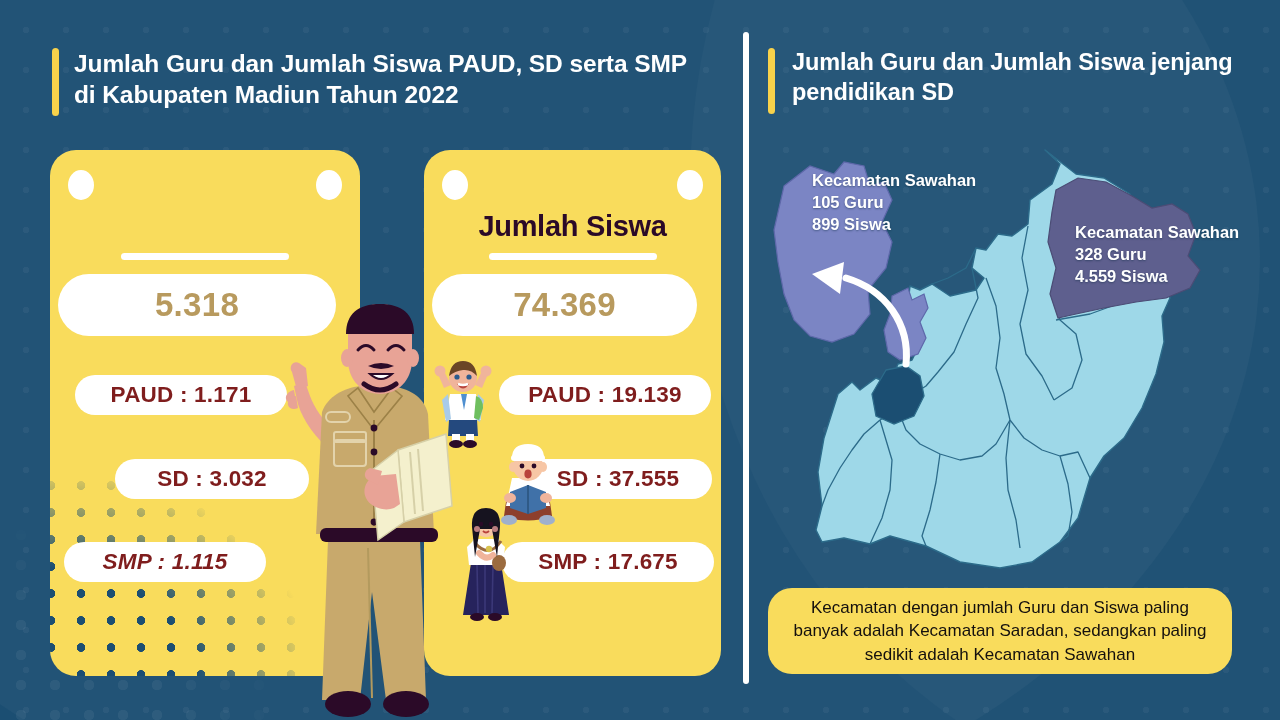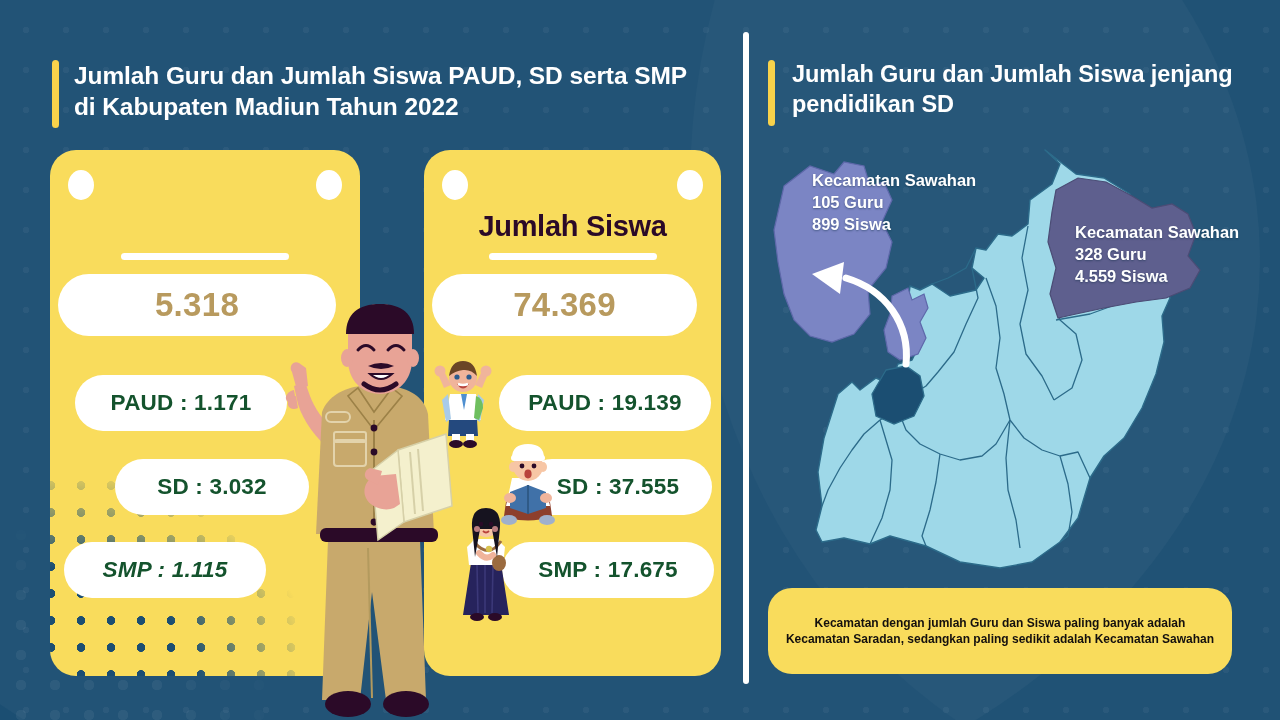--- a/index.html
+++ b/index.html
@@ -40,21 +40,21 @@
     position:absolute;left:-30px;bottom:-30px;width:330px;height:230px;
     background-image:radial-gradient(circle, rgba(255,255,255,0.055) 5px, transparent 5.4px);
     background-size:34px 30px;
     -webkit-mask-image:radial-gradient(ellipse at 8% 100%, #000 0%, #000 42%, transparent 72%);
     mask-image:radial-gradient(ellipse at 8% 100%, #000 0%, #000 42%, transparent 72%);
     pointer-events:none;
   }
 
   
   .title{
-    position:absolute;display:flex;align-items:flex-start;gap:15px;margin-top:12px;
+    position:absolute;display:flex;align-items:flex-start;gap:15px;
   }
   .title .bar{
     width:7px;border-radius:4px;background:#f8d24b;flex:none;
   }
   .title h1{
     margin:0;color:#ffffff;font-weight:bold;line-height:1.27;
     letter-spacing:-0.1px;
   }
   #title-left{left:52px;top:48px;width:660px;}
   #title-left .bar{height:68px;}
@@ -97,23 +97,23 @@
     position:absolute;top:103px;left:50%;transform:translateX(-50%);
     width:168px;height:7px;border-radius:4px;background:#ffffff;
   }
   .big-pill{
     position:absolute;top:124px;left:8px;right:24px;height:62px;
     background:#ffffff;border-radius:34px;
     display:flex;align-items:center;justify-content:center;
     font-size:33px;font-weight:bold;color:#b89a5e;letter-spacing:0.3px;
   }
   .sub-pill{
-    position:absolute;height:56px;background:#ffffff;border-radius:28px;
+    position:absolute;height:40px;background:#ffffff;border-radius:28px;
     display:flex;align-items:center;justify-content:center;
-    font-size:22.5px;font-weight:bold;color:#14532d;letter-spacing:0.2px;
+    font-size:22.5px;font-weight:bold;color:#7f1d1d;letter-spacing:0.2px;
     white-space:nowrap;
   }
   
   #guru-paud{left:25px;top:225px;width:212px;}
   #guru-sd  {left:65px;top:309px;width:194px;}
   #guru-smp {left:14px;top:392px;width:202px;font-style:italic;}
   
   #siswa-paud{left:75px;top:225px;width:212px;}
   #siswa-sd  {left:100px;top:309px;width:188px;}
   #siswa-smp {left:78px;top:392px;width:212px;}
@@ -137,21 +137,21 @@
   .map-label .ln.name{font-size:16.5px;}
 
   
   #caption{
     position:absolute;left:768px;top:588px;width:464px;height:86px;
     background:#f9dc5c;border-radius:24px;
     display:flex;align-items:center;justify-content:center;text-align:center;
     padding:0 14px;box-sizing:border-box;
   }
   #caption .txt{
-    font-size:12px;font-weight:bold;color:#14100e;line-height:1.36;
+    font-size:17px;font-weight:normal;color:#14100e;line-height:1.36;
   }
 </style>
 </head>
 <body>
 
 <div class="stage">
 
   <div class="bg-swoosh"></div>
   <div class="bg-swoosh2"></div>
   <div class="bg-dots"></div>

